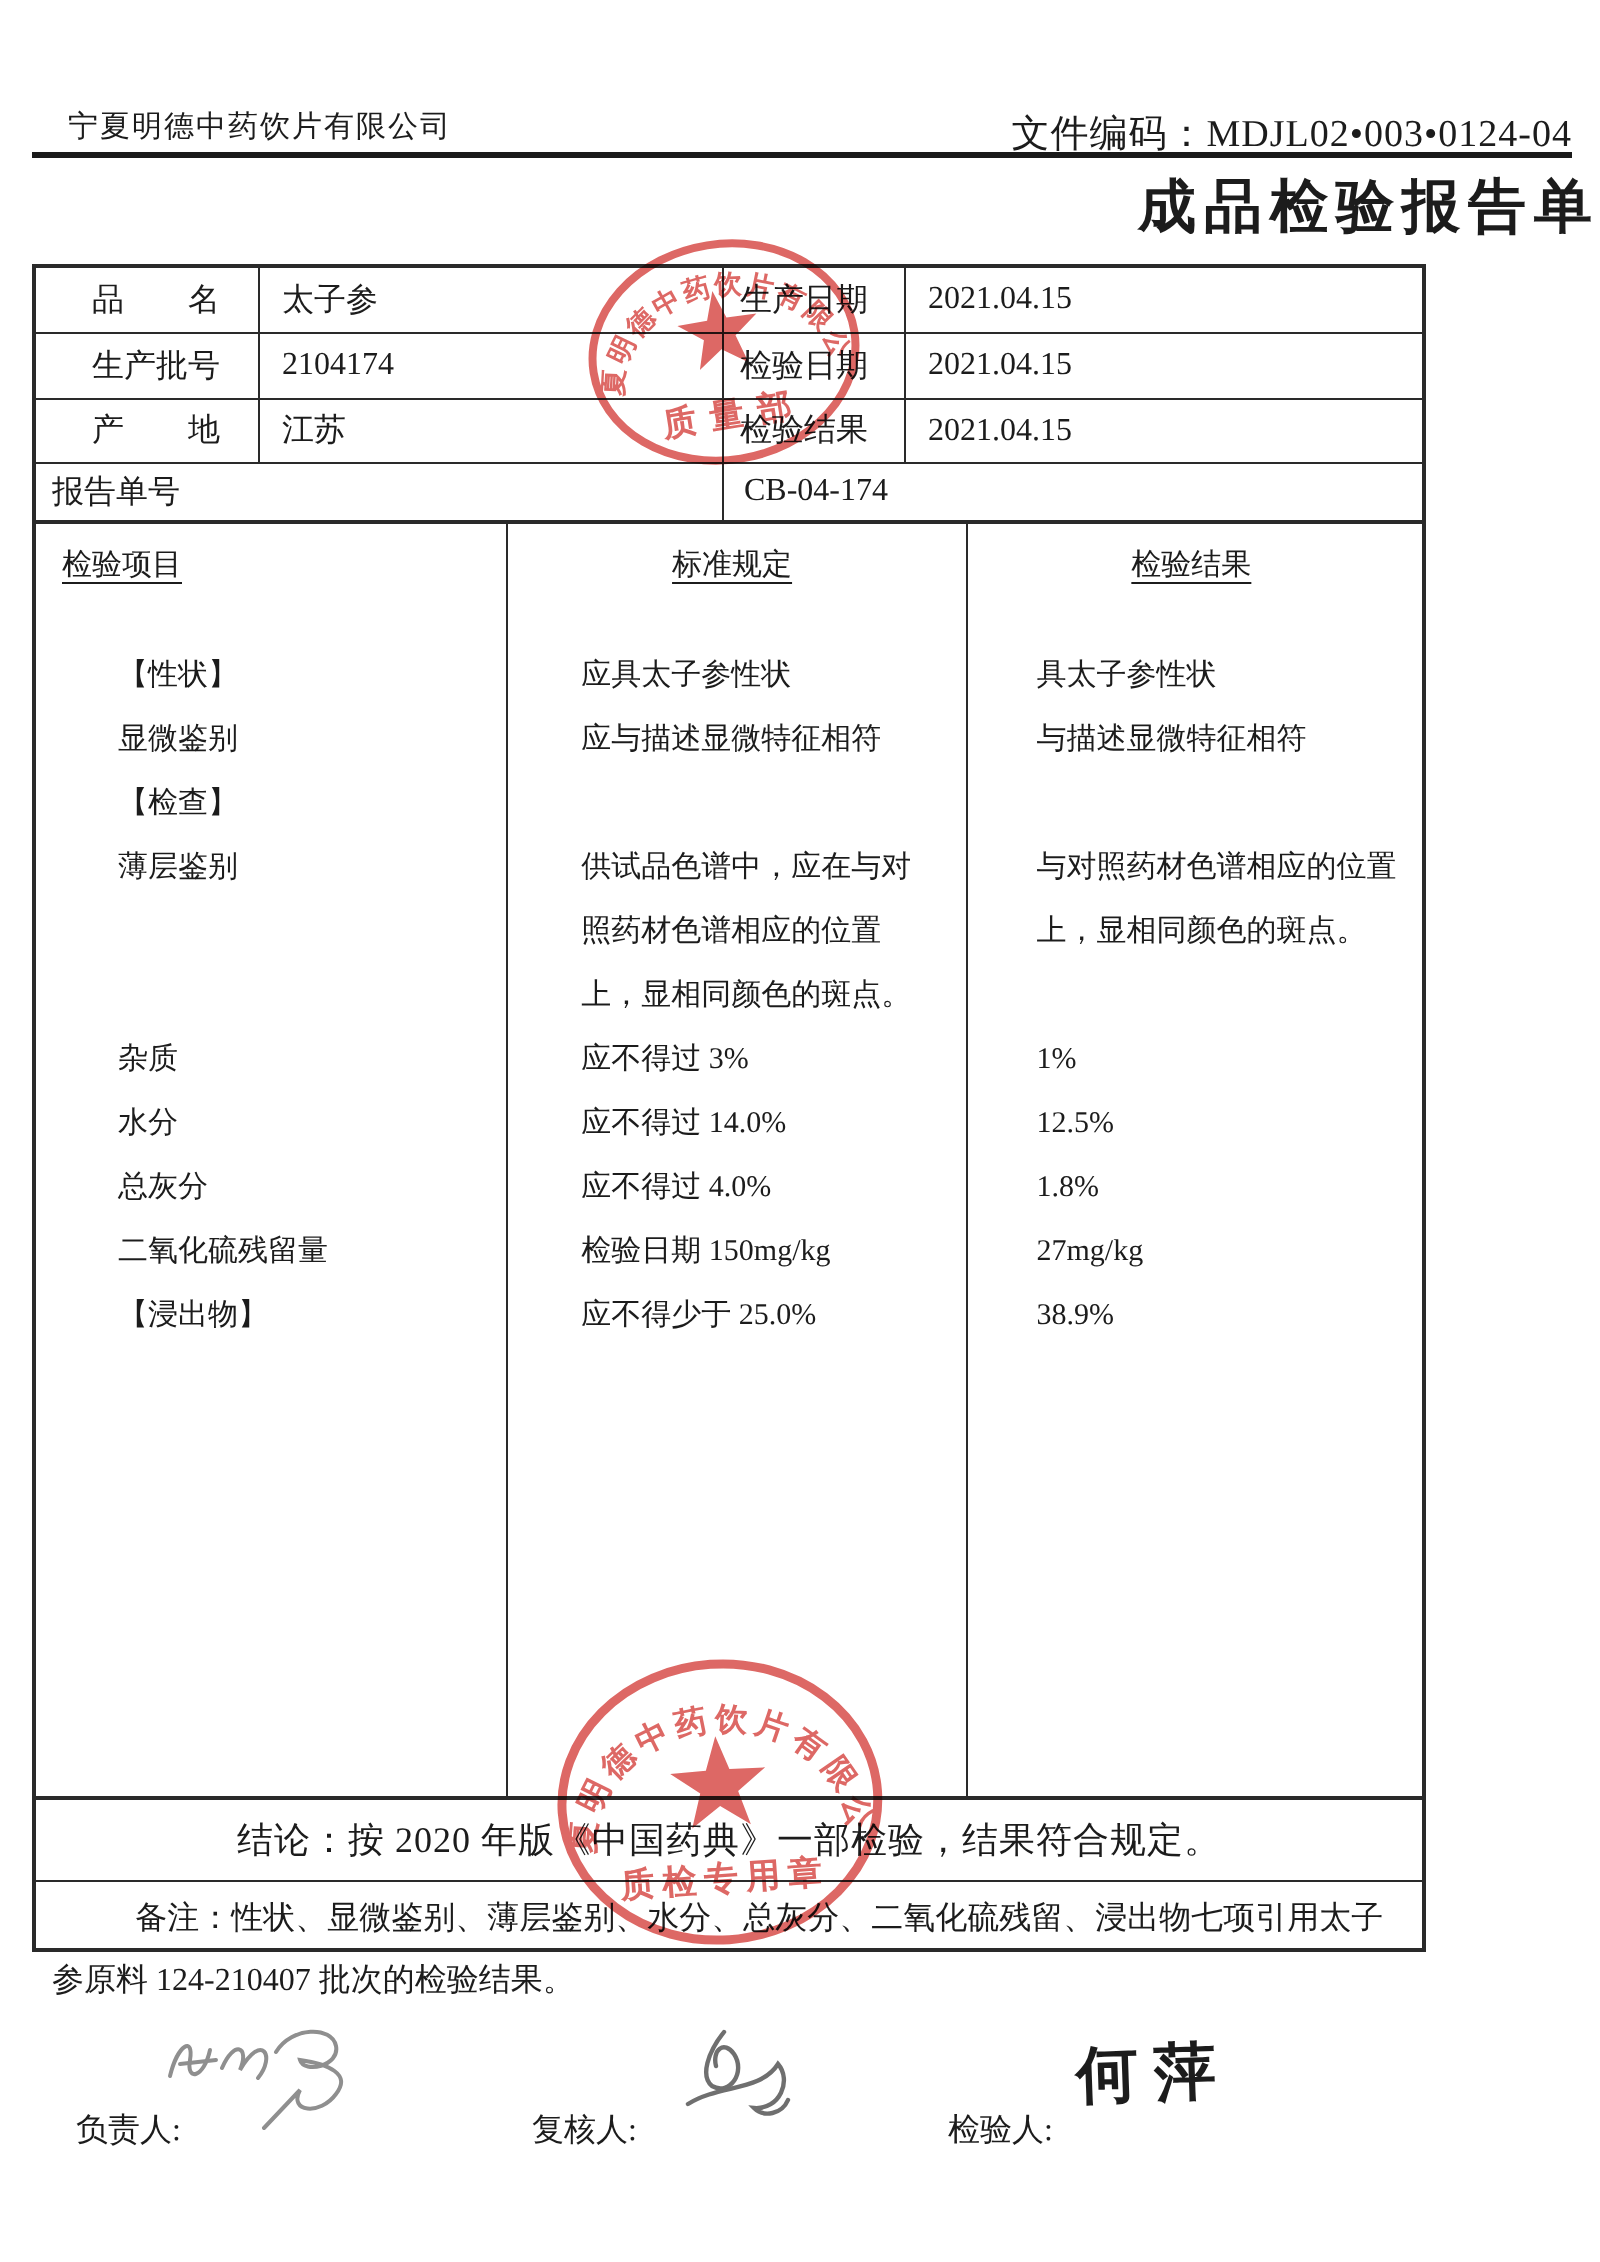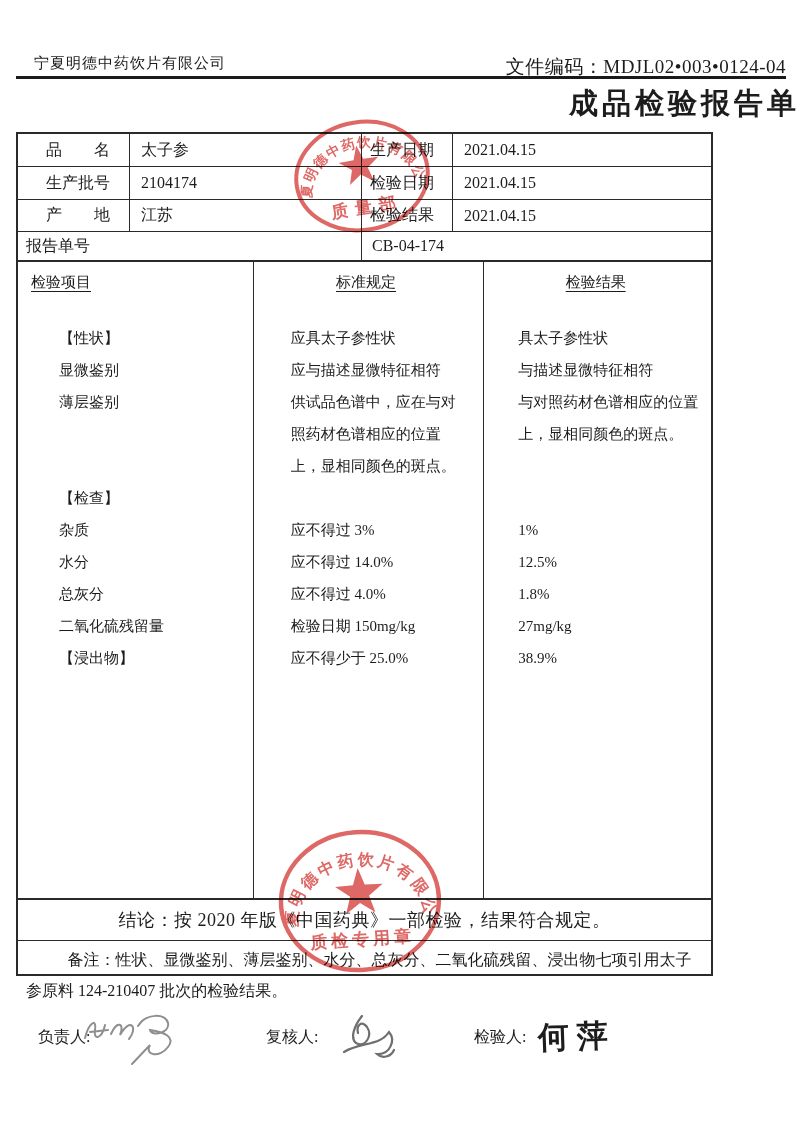--- a/index.html
+++ b/index.html
@@ -74,21 +74,21 @@
     display: flex; align-items: center; justify-content: center;
     font-size: 18px; letter-spacing: .5px;
   }
   .remark {
     padding: 3px 10px 0 8px;
     font-size: 16px; line-height: 31px;
     text-indent: 2.6em;
   }
 
   
-  .sig-label { font-size: 16px; }
+  .sig-label { font-size: 16px; margin-top: 28px; }
   .sig-manager-label { left: 38px; top: 1027px; }
   .sig-reviewer-label { left: 266px; top: 1027px; }
   .sig-inspector-label { left: 474px; top: 1027px; }
   .sig1 { left: 78px; top: 1008px; }
   .sig2 { left: 332px; top: 1010px; }
   .sig3 {
     left: 538px; top: 1016px;
     font-size: 31px; font-weight: 700; letter-spacing: 8px;
     transform: rotate(-2deg);
     font-family: "Liberation Serif", "DejaVu Serif", serif;
@@ -142,28 +142,28 @@
       <div class="mt-cell c1">【性状】</div>
       <div class="mt-cell c2">应具太子参性状</div>
       <div class="mt-cell c3">具太子参性状</div>
     </div>
     <div class="mt-row">
       <div class="mt-cell c1">显微鉴别</div>
       <div class="mt-cell c2">应与描述显微特征相符</div>
       <div class="mt-cell c3">与描述显微特征相符</div>
     </div>
     <div class="mt-row">
+      <div class="mt-cell c1">【检查】</div>
+      <div class="mt-cell c2"></div>
+      <div class="mt-cell c3"></div>
+    </div>
+    <div class="mt-row">
       <div class="mt-cell c1">薄层鉴别</div>
       <div class="mt-cell c2">供试品色谱中，应在与对照药材色谱相应的位置上，显相同颜色的斑点。</div>
       <div class="mt-cell c3">与对照药材色谱相应的位置上，显相同颜色的斑点。</div>
-    </div>
-    <div class="mt-row">
-      <div class="mt-cell c1">【检查】</div>
-      <div class="mt-cell c2"></div>
-      <div class="mt-cell c3"></div>
     </div>
     <div class="mt-row">
       <div class="mt-cell c1">杂质</div>
       <div class="mt-cell c2">应不得过 3%</div>
       <div class="mt-cell c3">1%</div>
     </div>
     <div class="mt-row">
       <div class="mt-cell c1">水分</div>
       <div class="mt-cell c2">应不得过 14.0%</div>
       <div class="mt-cell c3">12.5%</div>

